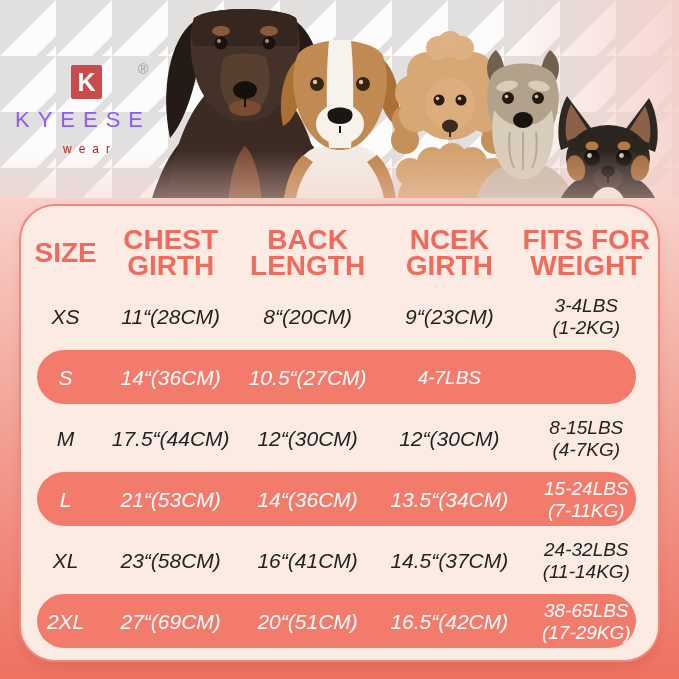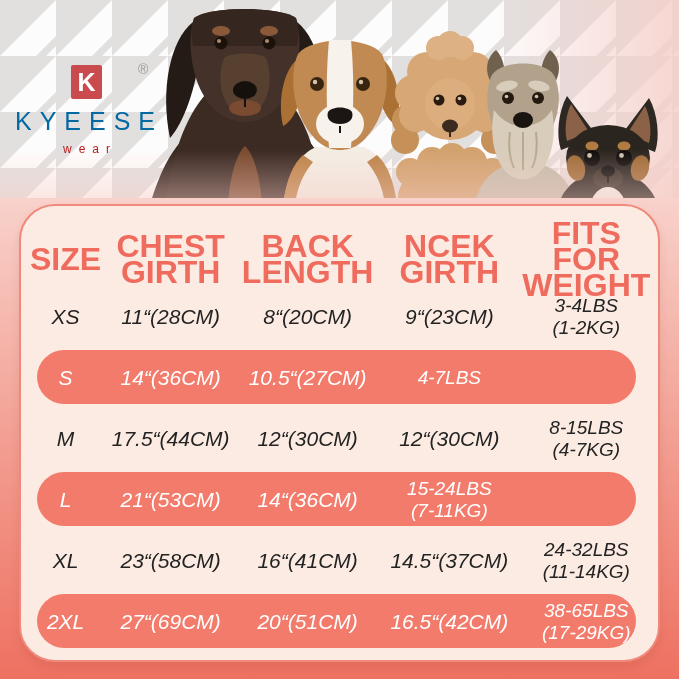--- a/index.html
+++ b/index.html
@@ -13,21 +13,21 @@
   .band{position:absolute;left:0;top:0;width:679px;height:204px;overflow:hidden;}
   .band svg{display:block;}
   
   .k-square{
     position:absolute;left:71px;top:65px;width:31px;height:34px;
     background:#c94b4d;border-radius:2px;color:#fff;
     font-size:25px;font-weight:bold;line-height:34px;text-align:center;
   }
   .reg-mark{position:absolute;left:138px;top:61px;font-size:14px;color:#9a9a9a;}
   .brand-name{
-    position:absolute;left:15px;top:107px;font-size:25px;color:#0369a1;
+    position:absolute;left:15px;top:107px;font-size:22px;color:#8b5cf6;
     letter-spacing:8px;font-weight:normal;white-space:nowrap;
   }
   .brand-sub{
     position:absolute;left:63px;top:142px;font-size:12px;color:#b91c1c;
     letter-spacing:7px;white-space:nowrap;
   }
   
   .lower{
     position:absolute;left:0;top:198px;width:679px;height:481px;
     background:linear-gradient(180deg,#f8d2cb 0%,#f29a8d 55%,#ee7161 100%);
@@ -35,21 +35,21 @@
   
   .card{
     position:absolute;left:19px;top:204px;width:641px;height:458px;
     background:#fcebe2;border:2px solid #f0897b;border-radius:36px;
     padding-top:14px;box-shadow:0 5px 10px rgba(120,30,20,0.10);
   }
   .grid-row{
     display:grid;grid-template-columns:14% 19% 24% 20.5% 22.5%;
     align-items:center;text-align:center;
   }
-  .thead{height:66px;color:#ef6b5e;font-weight:bold;font-size:32px;line-height:26px;}
+  .thead{height:66px;color:#ef6b5e;font-weight:bold;font-size:28px;line-height:26px;}
   .trow{position:relative;height:61px;font-size:21px;color:#232323;font-style:italic;}
   .trow.hl{color:#ffffff;}
   .trow.hl::before{
     content:"";position:absolute;left:16px;right:22px;top:3px;bottom:4px;
     background:#f37b6b;border-radius:27px;
   }
   .cell{position:relative;z-index:1;}
   .weight{font-size:19px;line-height:22px;}
 </style>
 </head>
@@ -250,20 +250,21 @@
       <div class="cell weight">
           <div>8-15LBS</div>
           <div>(4-7KG)</div>
         </div>
     </div>
 
     <div class="grid-row trow hl">
       <div class="cell">L</div>
       <div class="cell">21“(53CM)</div>
       <div class="cell">14“(36CM)</div>
+      <div class="cell">13.5“(34CM)</div>
       <div class="cell weight">
           <div>15-24LBS</div>
           <div>(7-11KG)</div>
         </div>
     </div>
 
     <div class="grid-row trow">
       <div class="cell">XL</div>
       <div class="cell">23“(58CM)</div>
       <div class="cell">16“(41CM)</div>

